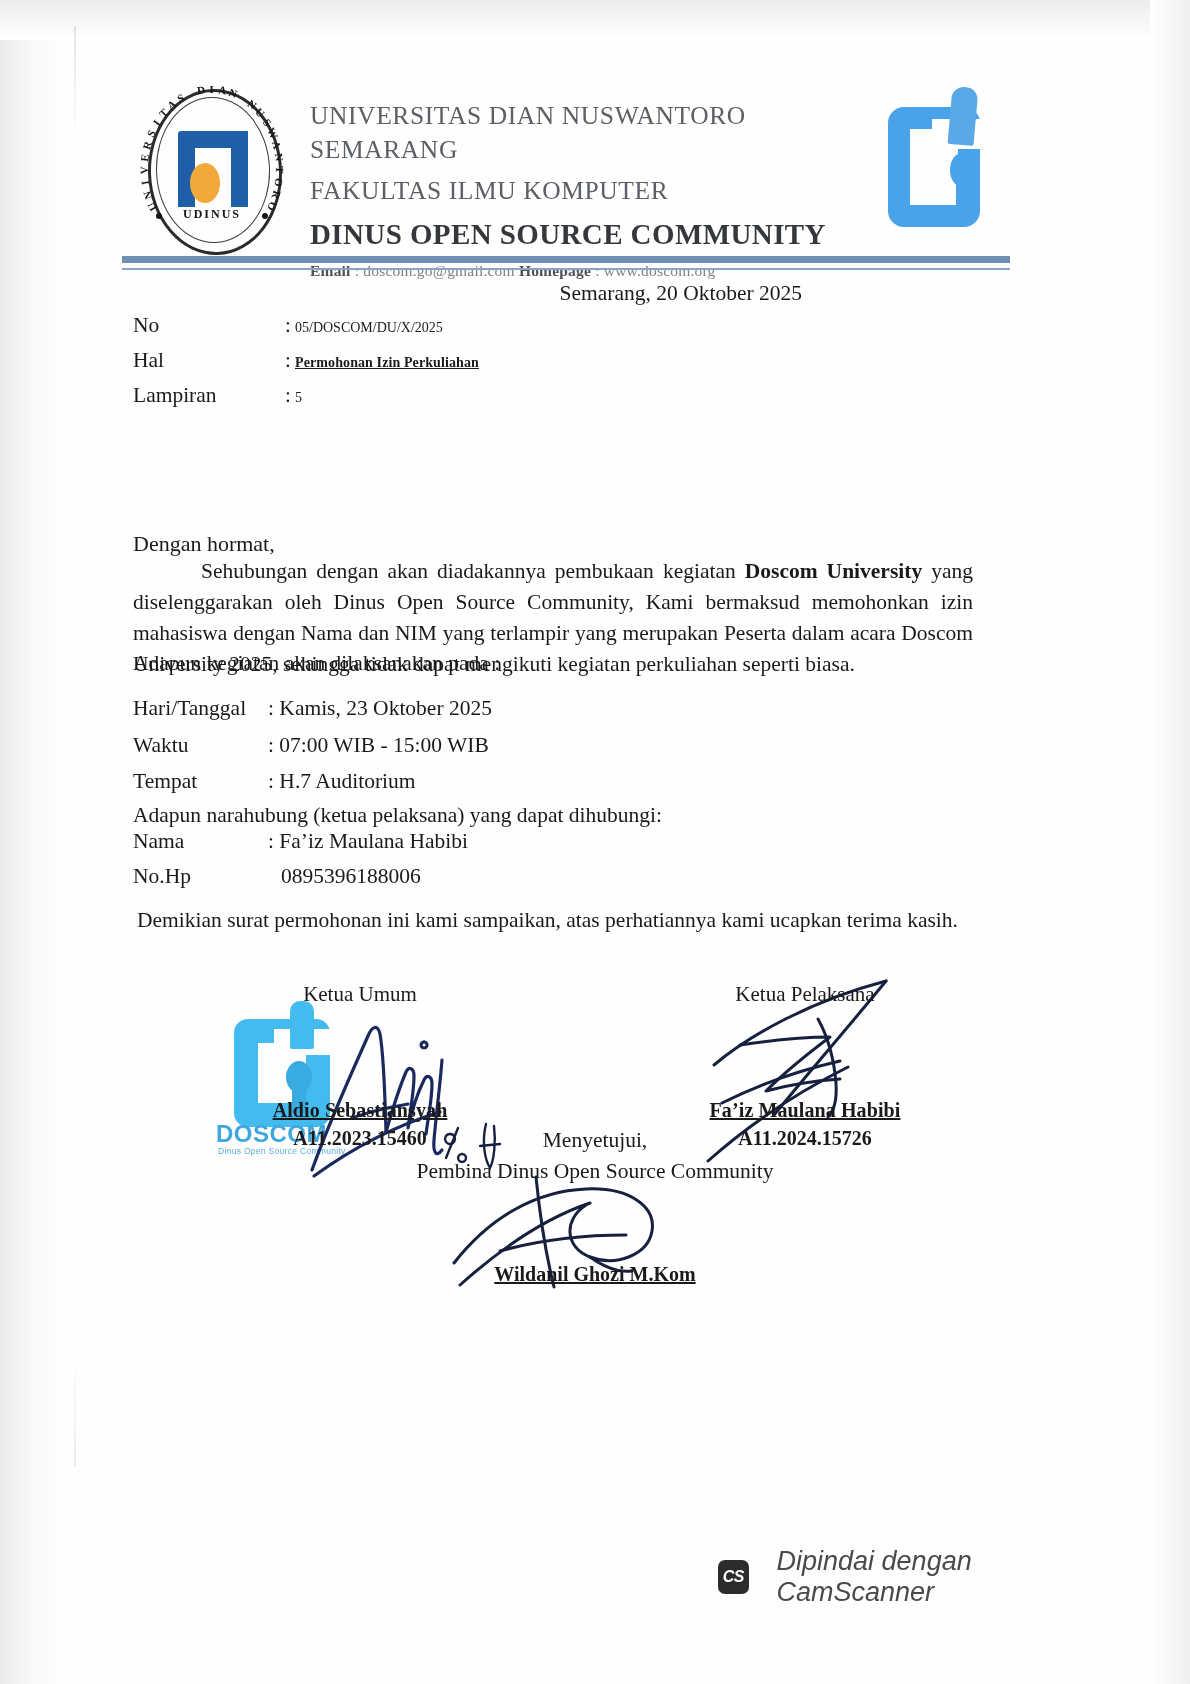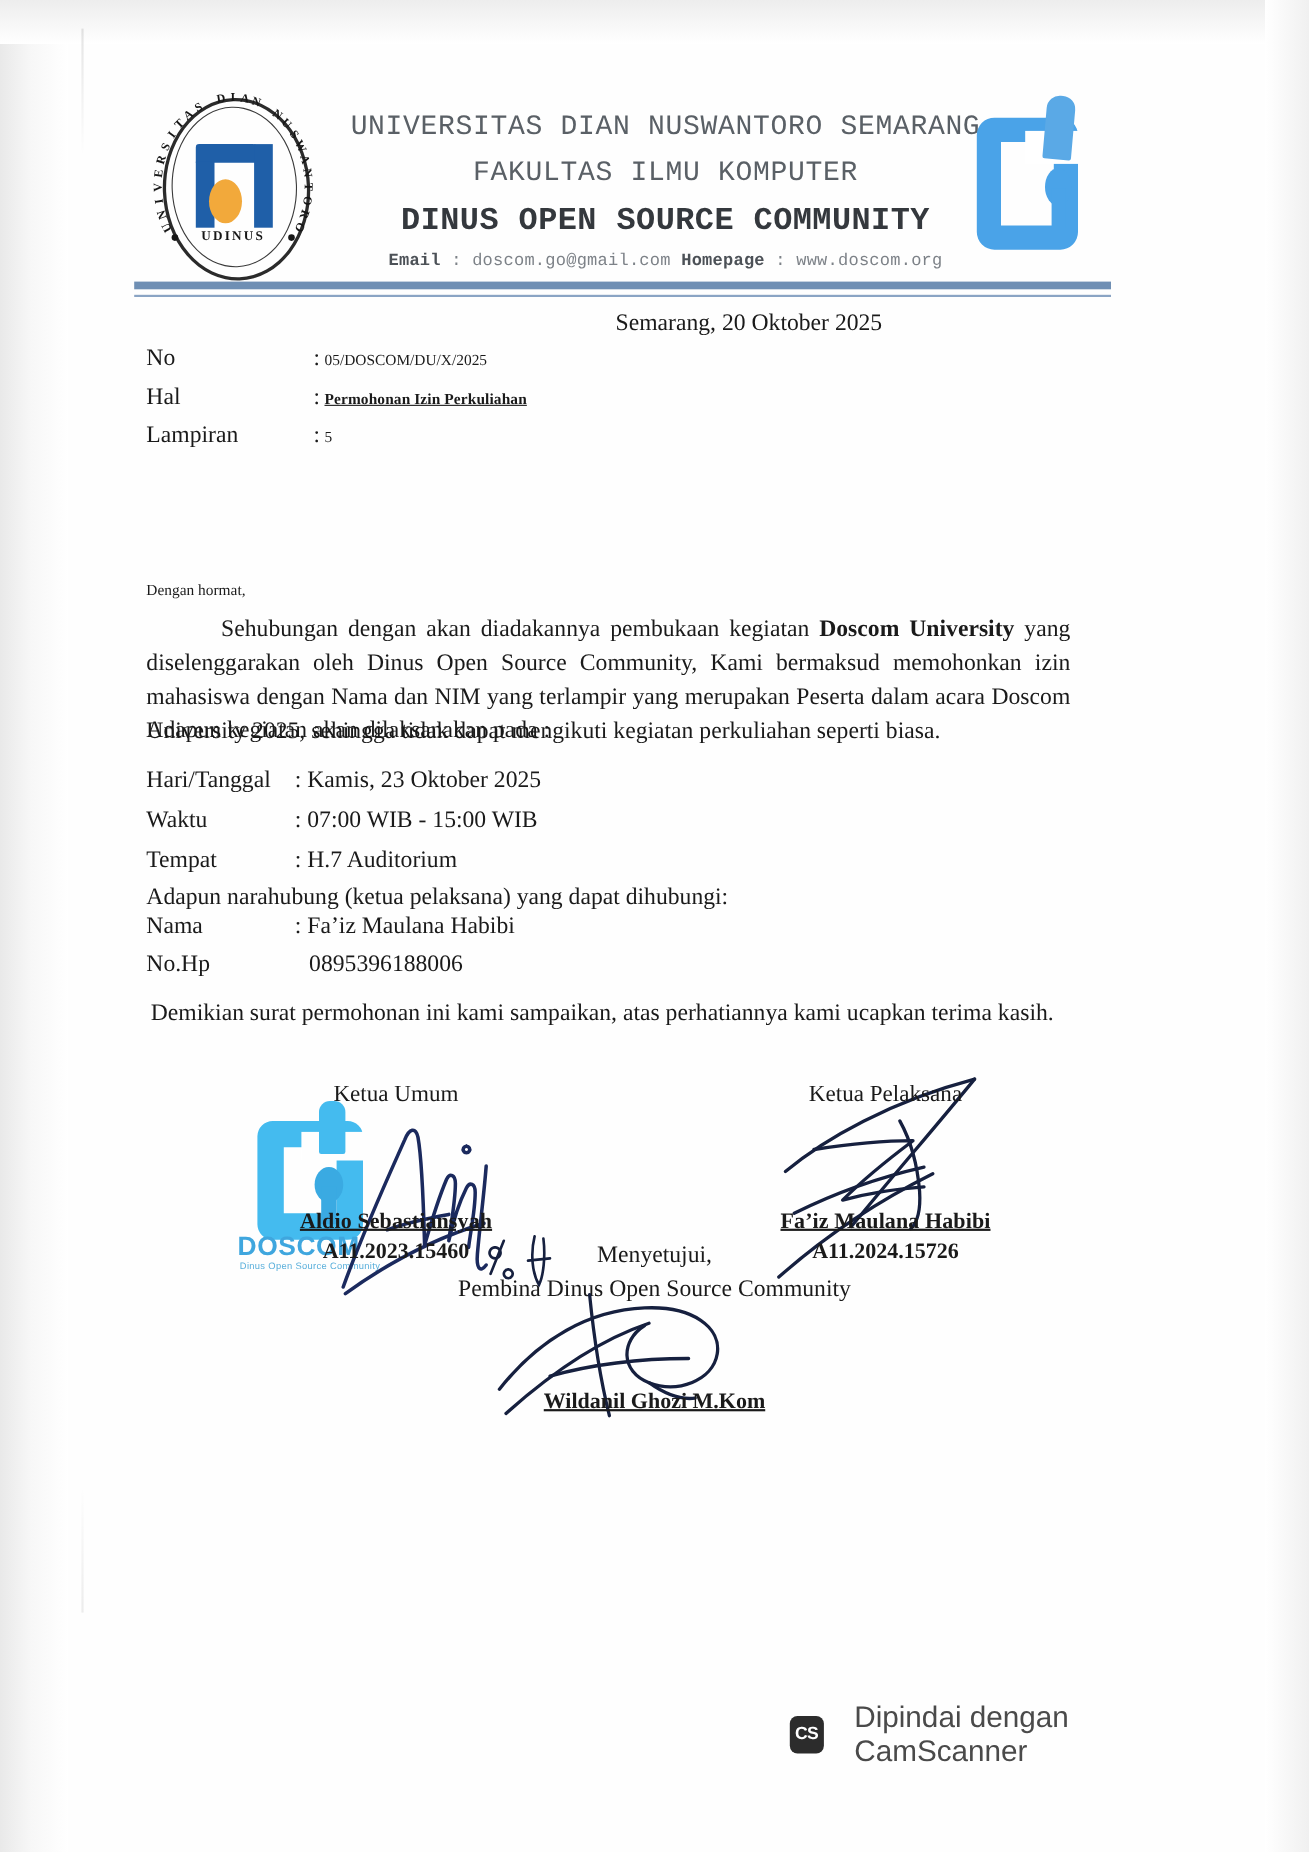--- a/index.html
+++ b/index.html
@@ -73,23 +73,22 @@
     white-space:pre;
   }
   .ud-bottom-word{
     position:absolute;left:0;top:124px;width:172px;text-align:center;
     font-size:12px;font-weight:bold;letter-spacing:2px;color:#161616;
   }
   .ud-dot-l{position:absolute;left:30px;top:130px;width:6px;height:6px;border-radius:50%;background:#161616;}
   .ud-dot-r{position:absolute;left:136px;top:130px;width:6px;height:6px;border-radius:50%;background:#161616;}
 
   .head-lines{
-    position:absolute;left:190px;top:24px;width:590px;text-align:center;
+    position:absolute;left:190px;top:24px;width:590px;
     color:#4a4f55;
-    font-family:Liberation Mono, monospace;
   }
   .hl1{font-size:25.5px;letter-spacing:.6px;line-height:1.32;color:#5a6066;}
   .hl2{font-size:25.5px;letter-spacing:.6px;line-height:1.32;margin-top:8px;color:#5a6066;}
   .hl3{font-size:29px;font-weight:bold;letter-spacing:.4px;margin-top:10px;color:#34383d;}
   .hl4{font-size:15.5px;margin-top:11px;color:#7d8288;letter-spacing:.2px;}
   .hl4 b{color:#4c5157;}
 
   .doscom-logo{position:absolute;left:760px;top:10px;width:120px;height:160px;}
   .dc-outer{
     position:absolute;left:8px;top:8px;width:96px;height:140px;
@@ -135,21 +134,21 @@
   .meta{position:absolute;left:133px;top:310px;width:700px;}
   .meta-row{display:flex;align-items:baseline;margin-bottom:4px;}
   .meta-label{width:152px;flex:0 0 152px;font-size:21.5px;}
   .meta-sep{width:10px;flex:0 0 10px;font-size:21px;}
   .meta-val{font-size:14px;}
   .meta-val.bold-u{font-weight:bold;text-decoration:underline;letter-spacing:.1px;}
 
   .recipient{position:absolute;left:133px;top:425px;font-size:21px;line-height:1.36;}
   .recipient div{margin-bottom:2px;}
 
-  .greeting{position:absolute;left:133px;top:528px;font-size:14px;}
+  .greeting{position:absolute;left:133px;top:528px;font-size:22px;}
   .para{
     position:absolute;left:133px;top:556px;width:840px;
     font-size:21.5px;line-height:1.44;text-align:justify;
   }
   .para .indent{display:inline-block;width:68px;}
   .para b{font-weight:bold;}
   .para-after{
     position:absolute;left:133px;top:648px;width:840px;font-size:21.5px;
   }
 
@@ -206,20 +205,21 @@
     position:absolute;left:-10px;top:140px;font-size:8.5px;color:#4ba8d8;
     letter-spacing:.3px;font-family:"Liberation Sans", sans-serif;
   }
 
   
   .camscanner{
     position:absolute;left:700px;top:1546px;width:400px;height:62px;
     display:flex;align-items:center;gap:28px;
     padding-left:18px;box-sizing:border-box;
     background:rgba(255,255,255,0.0);
+    font-style:italic;
   }
   .cs-badge{
     width:34px;height:34px;border-radius:7px;background:#2c2c2c;
     color:#ffffff;font-family:"Liberation Sans", sans-serif;
     font-size:16px;font-weight:bold;display:flex;align-items:center;justify-content:center;
     letter-spacing:-.5px;
   }
   .cs-text{
     font-family:"Liberation Sans", sans-serif;font-size:27px;color:#4a4a4a;
   }

